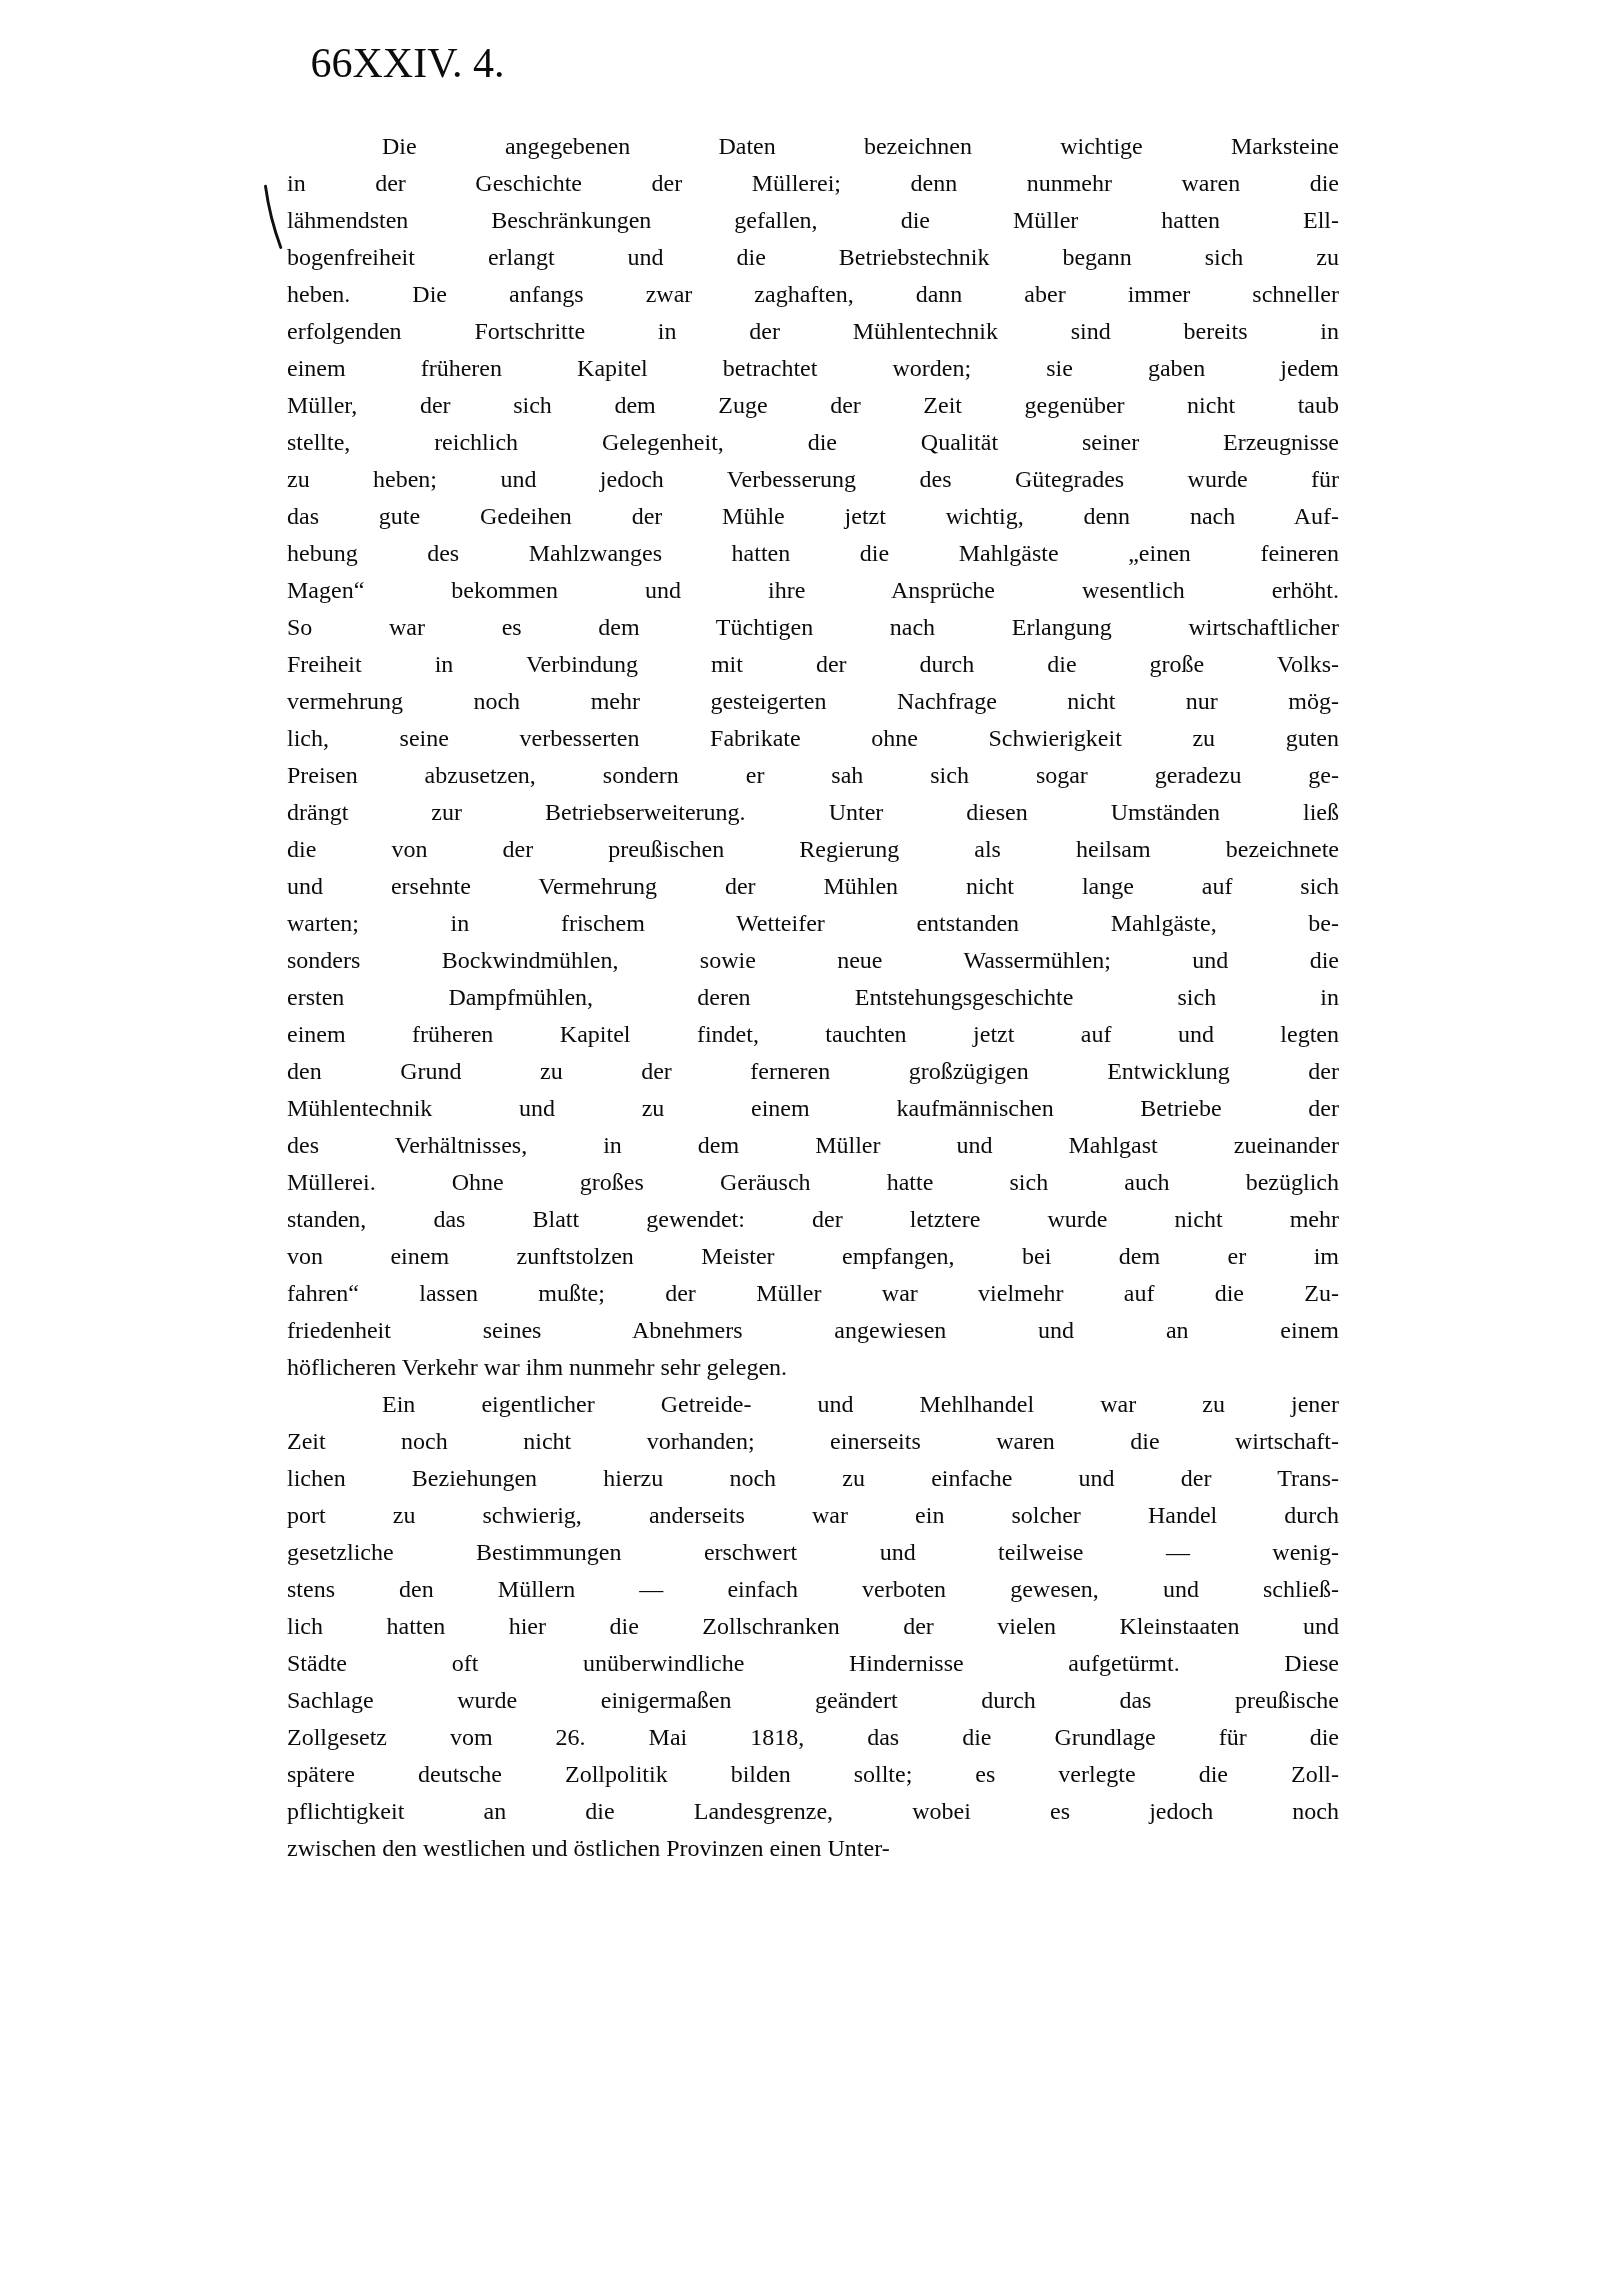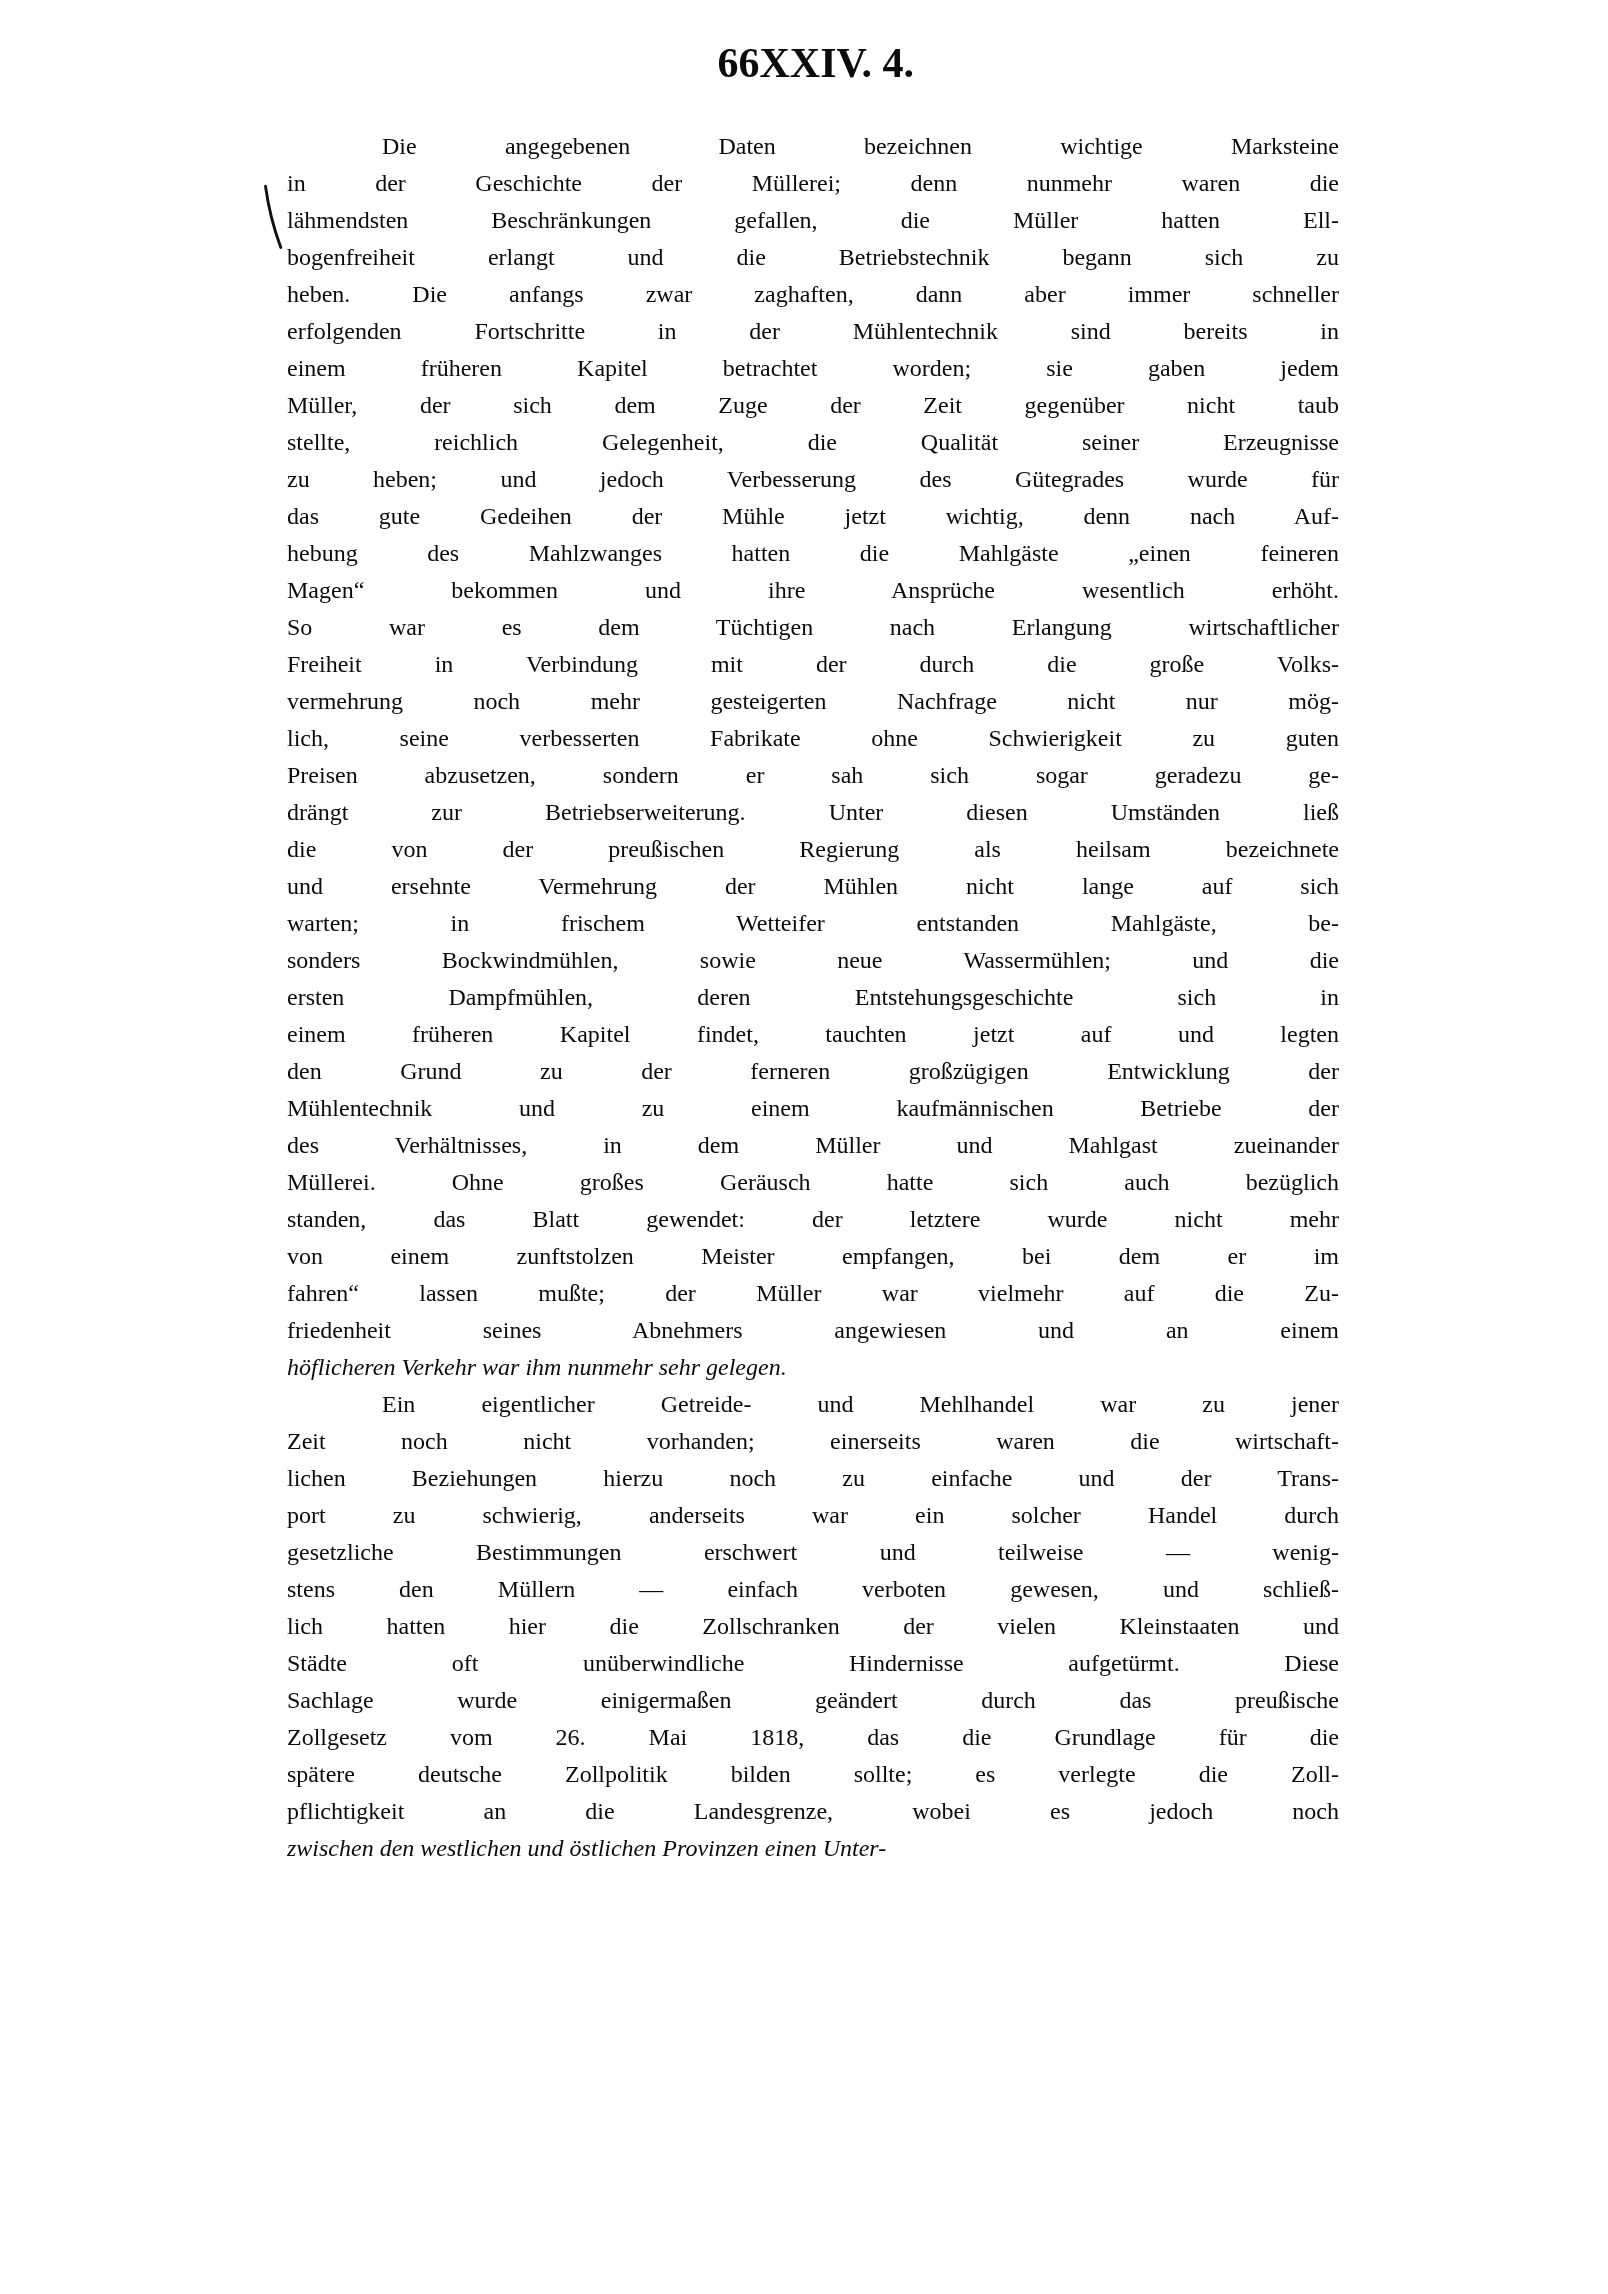--- a/index.html
+++ b/index.html
@@ -7,30 +7,29 @@
     position: relative;
     width: 1608px;
     height: 2294px;
     background: #ffffff;
     color: #000000;
     font-family: "Liberation Serif", "DejaVu Serif", serif;
     overflow: hidden;
   }
   .running-head {
     position: absolute;
-    left: 278px;
+    left: 287px;
     top: 42px;
     width: 1052px;
     display: flex;
-    justify-content: center;
+    justify-content: flex-start;
     align-items: baseline;
     font-size: 42px;
     line-height: 42px;
     color: #0b0b0b;
-    font-weight: bold;
   }
   .running-head .folio { margin-left: 23.5px; }
   .margin-mark {
     position: absolute;
     left: 259px;
     top: 179px;
     width: 31px;
     height: 81px;
   }
   .text-block {
@@ -44,21 +43,21 @@
   }
   .para { margin: 0; padding: 0; }
   .para .line {
     height: 37px;
     overflow: hidden;
     text-align: justify;
     text-align-last: justify;
     white-space: normal;
   }
   .para .line:first-child { text-indent: 95px; }
-  .para .line:last-child { text-align-last: left; font-style: italic; }
+  .para .line:last-child { text-align-last: left; }
 </style>
 </head>
 <body>
 
 <div class="page">
 
   <div class="running-head">
     <span class="folio">66</span>
     <span class="chapter">XXIV. 4.</span>
   </div>

